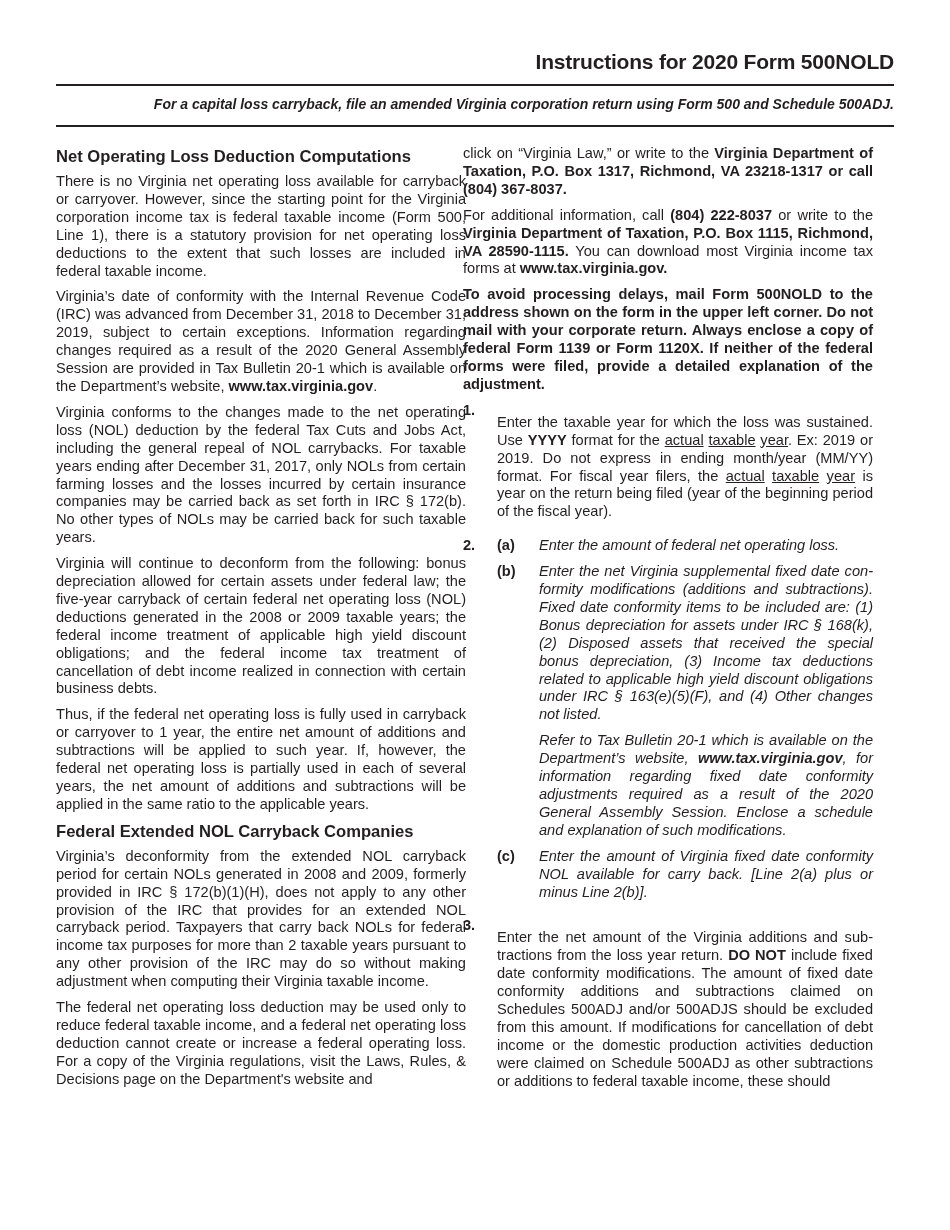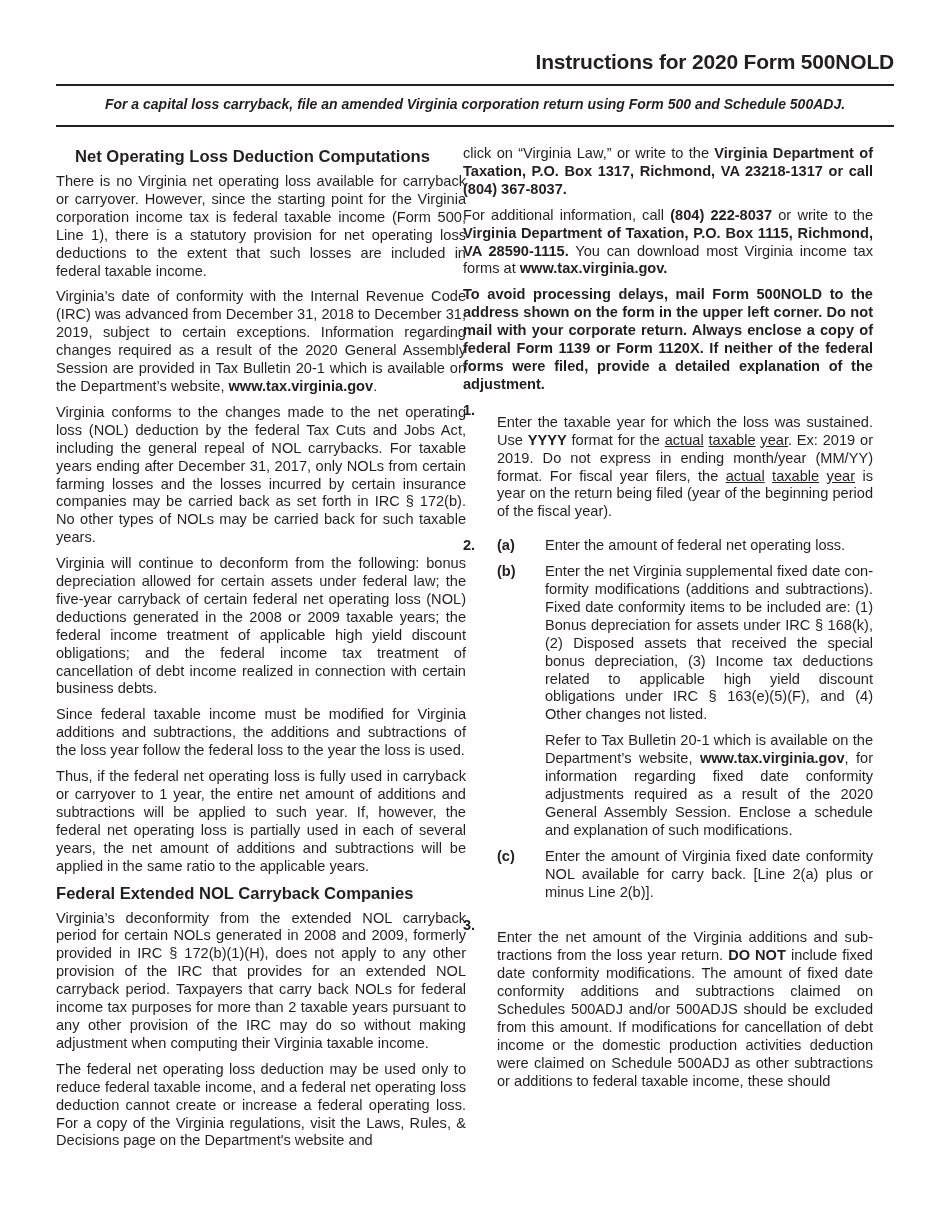--- a/index.html
+++ b/index.html
@@ -38,21 +38,21 @@
       height: 0;
       border-top: 2px solid #231f20;
     }
     .rule.r1 { top: 84px; }
     .rule.r2 { top: 125px; }
     .subtitle {
       position: absolute;
       top: 96px;
       left: 0;
       width: 838px;
-      text-align: center;
+      text-align: right;
       font-size: 14px;
       font-weight: bold;
       font-style: italic;
     }
     .col {
       position: absolute;
       top: 145px;
       width: 410px;
       font-size: 14.6px;
       line-height: 17.9px;
@@ -63,21 +63,21 @@
       margin: 0 0 8px 0;
       text-align: justify;
       hyphens: none;
     }
     .col h2 {
       font-size: 16.6px;
       font-weight: bold;
       margin: 0 0 6px 0;
       line-height: 20px;
     }
-    .col h2.first { margin-top: 2px; margin-left: 19px; }
+    .col h2.first { margin-top: 2px; }
     .bold { font-weight: bold; }
     .u { text-decoration: underline; }
     .item {
       display: flex;
       margin: 0 0 8px 0;
     }
     .item .num {
       flex: 0 0 34px;
       font-weight: bold;
     }
@@ -87,41 +87,40 @@
     .item .body p { margin: 12px 0 8px 0; }
     .sub {
       display: flex;
       margin: 0 0 8px 0;
     }
     .sub .lbl {
       flex: 0 0 34px;
       font-weight: bold;
     }
     .sub .sbody { flex: 1; }
-    .sub .sbody p { margin: 0 0 8px 14px; }
+    .sub .sbody p { margin: 0 0 8px 8px; font-style: italic; }
     .sub .sbody p:last-child { margin-bottom: 0; }
     .item.two .body .sub:first-child { margin-top: 0; }
   </style>
 </head>
 <body>
 
 <div class="page">
   <div class="title">Instructions for 2020 Form 500NOLD</div>
   <div class="rule r1"></div>
   <div class="subtitle">For a capital loss carryback, file an amended Virginia corporation return using Form 500 and Schedule 500ADJ.</div>
   <div class="rule r2"></div>
 
   <div class="col left">
     <h2 class="first">Net Operating Loss Deduction Computations</h2>
     <p>There is no Virginia net operating loss available for carryback or carryover. However, since the starting point for the Virginia corporation income tax is federal taxable income (Form 500, Line 1), there is a statutory provision for net operating loss deductions to the extent that such losses are included in federal taxable income.</p>
 
     <p>Virginia’s date of conformity with the Internal Revenue Code (IRC) was advanced from December 31, 2018 to December 31, 2019, subject to certain exceptions. Information regarding changes required as a result of the 2020 General Assembly Session are provided in Tax Bulletin 20-1 which is available on the Department’s website, <span class="bold">www.tax.virginia.gov</span>.</p>
     <p>Virginia conforms to the changes made to the net operating loss (NOL) deduction by the federal Tax Cuts and Jobs Act, including the general repeal of NOL carrybacks. For taxable years ending after December 31, 2017, only NOLs from certain farming losses and the losses incurred by certain insurance companies may be carried back as set forth in IRC § 172(b). No other types of NOLs may be carried back for such taxable years.</p>
     <p>Virginia will continue to deconform from the following: bonus depreciation allowed for certain assets under federal law; the five-year carryback of certain federal net operating loss (NOL) deductions generated in the 2008 or 2009 taxable years; the federal income treatment of applicable high yield discount obligations; and the federal income tax treatment of cancellation of debt income realized in connection with certain business debts.</p>
-    <p>Since federal taxable income must be modified for Virginia additions and subtractions, the additions and subtractions of the loss year follow the federal loss to the year the loss is used.</p>
     <p>Thus, if the federal net operating loss is fully used in carryback or carryover to 1 year, the entire net amount of additions and subtractions will be applied to such year. If, however, the federal net operating loss is partially used in each of several years, the net amount of additions and subtractions will be applied in the same ratio to the applicable years.</p>
 
     <h2>Federal Extended NOL Carryback Companies</h2>
     <p>Virginia’s deconformity from the extended NOL carryback period for certain NOLs generated in 2008 and 2009, formerly provided in IRC § 172(b)(1)(H), does not apply to any other provision of the IRC that provides for an extended NOL carryback period. Taxpayers that carry back NOLs for federal income tax purposes for more than 2 taxable years pursuant to any other provision of the IRC may do so without making adjustment when computing their Virginia taxable income.</p>
     <p>The federal net operating loss deduction may be used only to reduce federal taxable income, and a federal net operating loss deduction cannot create or increase a federal operating loss. For a copy of the Virginia regulations, visit the Laws, Rules, &amp; Decisions page on the Department's website and</p>
   </div>
 
   <div class="col right">
     <p>click on “Virginia Law,” or write to the <span class="bold">Virginia Department of Taxation, P.O. Box 1317, Richmond, VA 23218-1317 or call (804) 367-8037.</span></p>
     <p>For additional information, call <span class="bold">(804) 222-8037</span> or write to the <span class="bold">Virginia Department of Taxation, P.O. Box 1115, Richmond, VA 28590-1115.</span> You can download most Virginia income tax forms at <span class="bold">www.tax.virginia.gov.</span></p>

